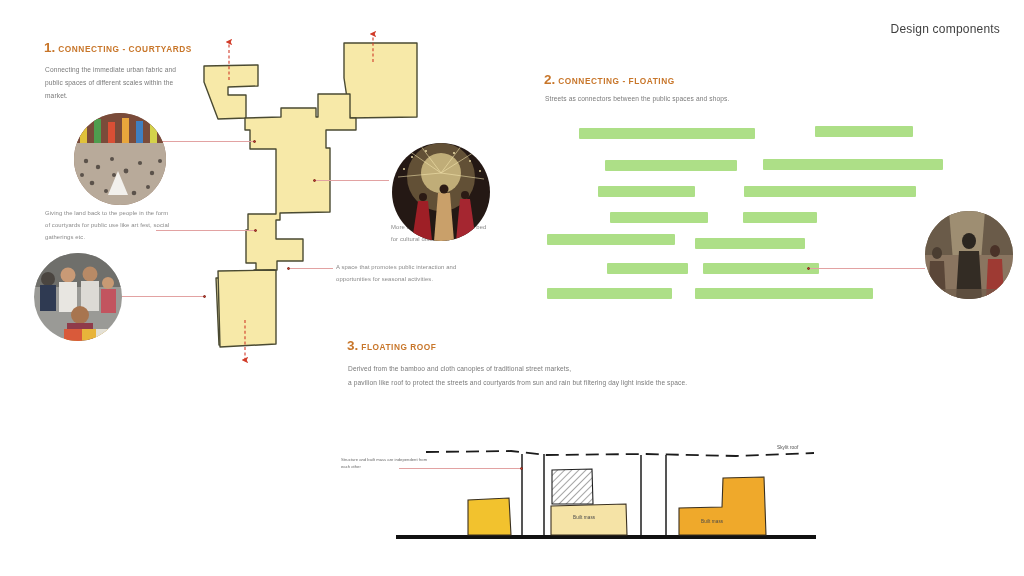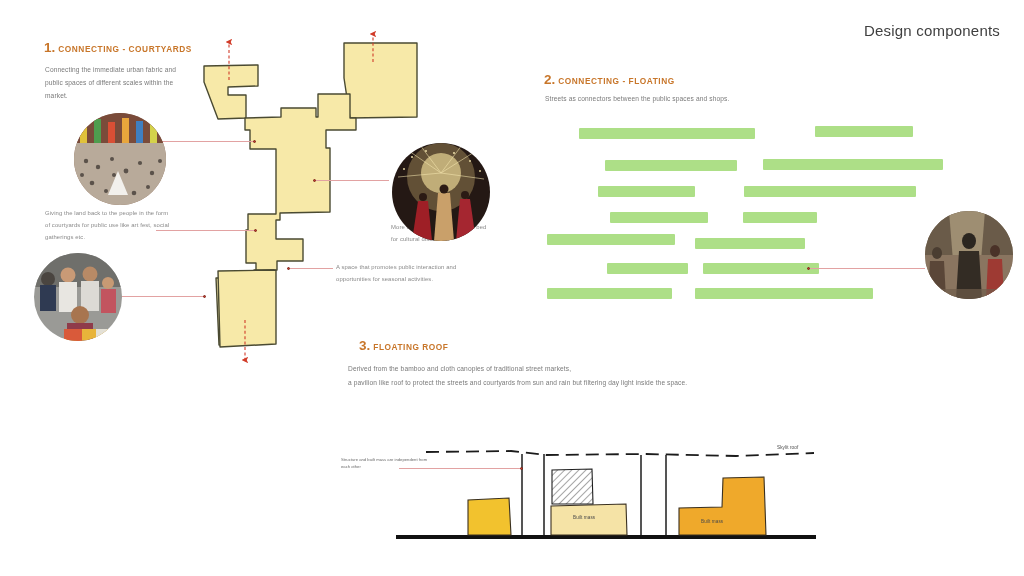--- a/index.html
+++ b/index.html
@@ -1,21 +1,21 @@
 <!DOCTYPE html>
 <html><head>
 <meta charset="utf-8">
 <style>
   html,body{margin:0;padding:0;background:#ffffff;}
   body{width:1024px;height:576px;position:relative;overflow:hidden;
        font-family:"Liberation Sans",sans-serif;color:#6d6d6d;}
   .board{position:absolute;inset:0;}
 
   
-  .board-title{position:absolute;right:24px;top:22px;font-size:15px;color:#3f3f3f;
+  .board-title{position:absolute;right:24px;top:22px;font-size:12px;color:#3f3f3f;
                letter-spacing:.2px;}
   .sec-head{position:absolute;white-space:nowrap;}
   .sec-head .num{font-size:13.5px;font-weight:bold;color:#C8762A;letter-spacing:0;}
   .sec-head .lbl{font-size:8.3px;font-weight:bold;color:#C8762A;letter-spacing:.55px;
                  margin-left:3px;}
   .body-txt{position:absolute;font-size:6.6px;line-height:1.95;color:#7a7a7a;
             letter-spacing:.12px;}
   .note{position:absolute;font-size:5.9px;line-height:2.0;color:#8a8a8a;letter-spacing:.1px;}
   .tiny{position:absolute;font-size:4.2px;line-height:1.7;color:#6b6b6b;}
   .sec-lbl{position:absolute;font-size:4.6px;color:#4a4a4a;letter-spacing:.1px;}
@@ -221,21 +221,21 @@
 
   <div class="bar" style="left:607px;top:263px;width:81px;height:11px;"></div>
   <div class="bar" style="left:703px;top:263px;width:116px;height:11px;"></div>
 
   <div class="bar" style="left:547px;top:288px;width:125px;height:11px;"></div>
   <div class="bar" style="left:695px;top:288px;width:178px;height:11px;"></div>
 
   <div class="leader" style="left:810px;top:268px;width:115px;"></div>
   <div class="dot" style="left:807px;top:266.5px;"></div>
 
-  <div class="sec-head" style="left:347px;top:336px;margin-left:12px;">
+  <div class="sec-head" style="left:347px;top:336px;">
     <span class="num">3.</span><span class="lbl">FLOATING ROOF</span>
   </div>
   <div class="body-txt" style="left:348px;top:362px;width:400px;line-height:2.1;">Derived from the bamboo and cloth canopies of traditional street markets,</div>
   <div class="body-txt" style="left:348px;top:376px;width:380px;line-height:2.1;">a pavilion like roof to protect the streets and courtyards from sun and rain but filtering day light inside the space.</div>
 
   <svg style="position:absolute;left:396px;top:440px;" width="420" height="108">
 
     <path d="M30,12 L115,11 L150,15 L250,14 L340,16 L418,13" stroke="#1b1b1b" stroke-width="1.8" fill="none" stroke-dasharray="13,7"></path>
 
     <g stroke="#1c1c1c" stroke-width="1.5">

